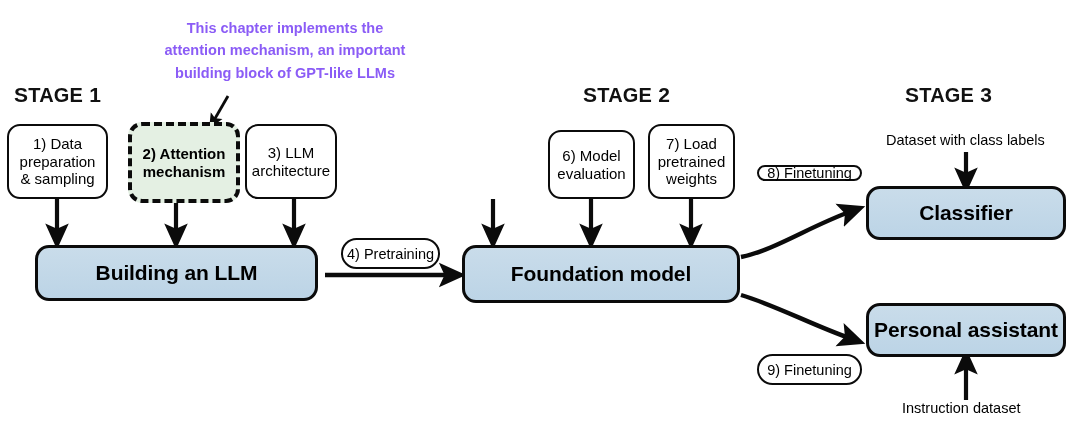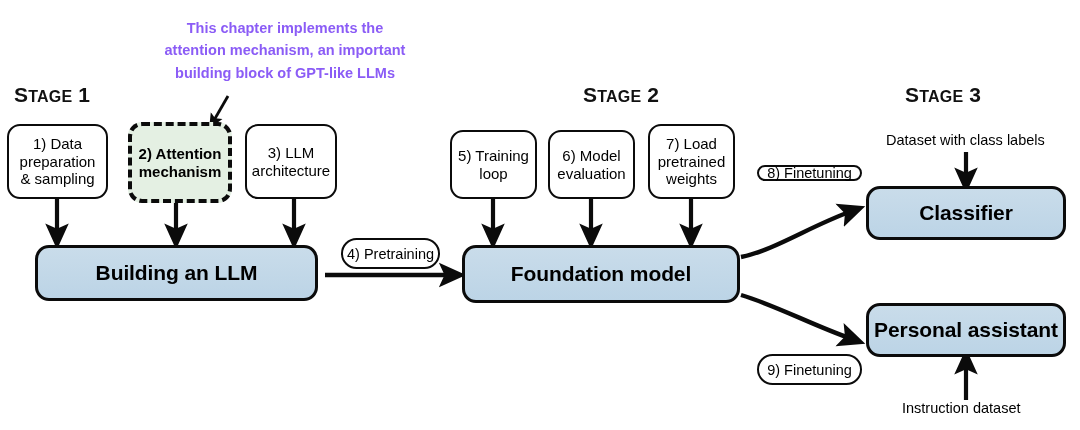--- a/index.html
+++ b/index.html
@@ -75,21 +75,21 @@
   }
   
   .stage-title {
     position: absolute;
     font-weight: bold;
     color: #111;
     white-space: nowrap;
     letter-spacing: 0.2px;
   }
   .stage-title .big { font-size: 21px; }
-  .stage-title .sm  { font-size: 16px; }
+  .stage-title .sm  { font-size: 20px; }
   .plain-label {
     position: absolute;
     font-size: 14.5px;
     color: #000;
     white-space: nowrap;
   }
   .annotation {
     position: absolute;
     font-weight: bold;
     font-size: 14.5px;
@@ -172,28 +172,26 @@
   </div>
 
   <div class="stage-title" style="left:905px; top:83px;">
     <span class="big">S</span><span class="sm">TAGE</span><span class="big"> </span><span class="big">3</span>
   </div>
 
   <div class="node step" style="left:7px; top:124px; width:101px; height:75px; white-space:pre-line;">1) Data
 preparation
 &amp; sampling</div>
 
-  <div class="node step-dashed" style="left:128px; top:122px; width:104px; height:81px; white-space:pre-line;">2) Attention
+  <div class="node step-dashed" style="left:128px; top:122px; width:112px; height:81px; white-space:pre-line;">2) Attention
 mechanism</div>
 
   <div class="node step" style="left:245px; top:124px; width:92px; height:75px; white-space:pre-line;">3) LLM
 architecture</div>
 
-  <div class="node step" style="left:450px; top:130px; width:87px; height:69px; white-space:pre-line;">5) Training
-loop</div>
 
   <div class="node step" style="left:548px; top:130px; width:87px; height:69px; white-space:pre-line;">6) Model
 evaluation</div>
 
   <div class="node step" style="left:648px; top:124px; width:87px; height:75px; white-space:pre-line;">7) Load
 pretrained
 weights</div>
 
   <div class="node bigbox" style="left:35px; top:245px; width:283px; height:56px;">Building an LLM</div>
 

